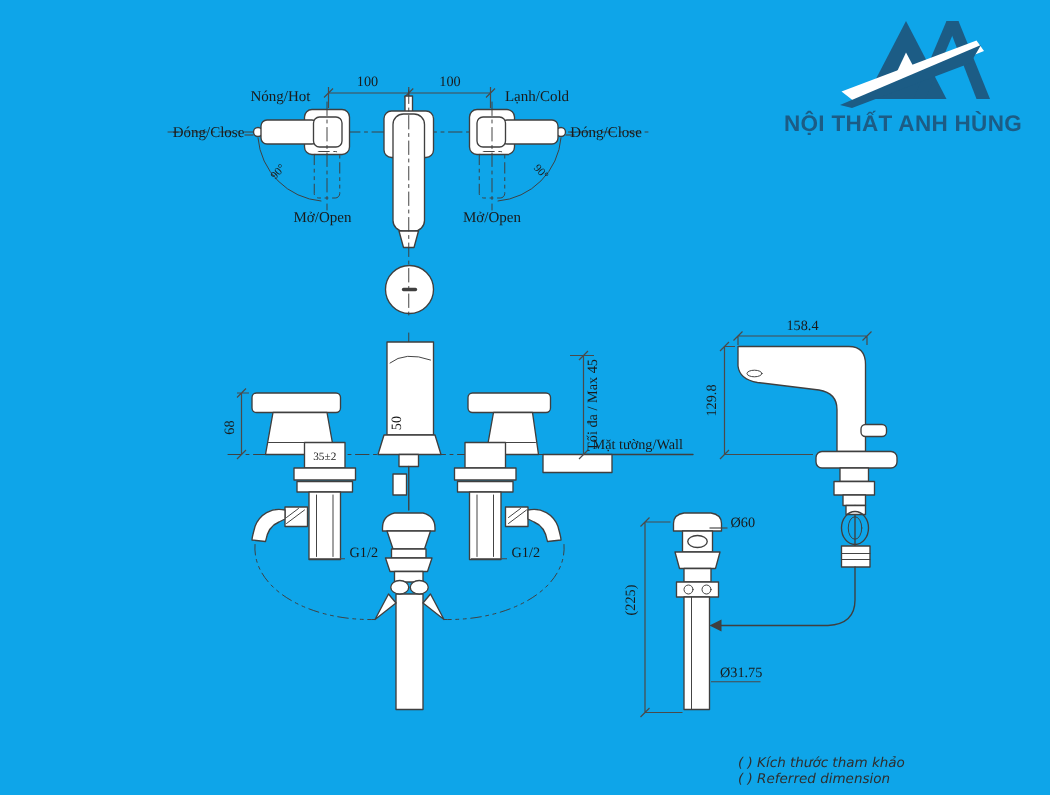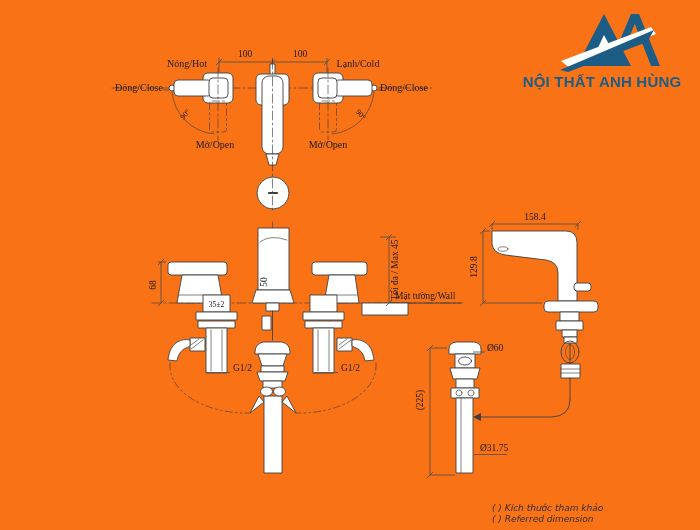--- a/index.html
+++ b/index.html
@@ -1,16 +1,16 @@
 <!DOCTYPE html>
 <html><head>
 <meta charset="utf-8">
 <style>
   html,body{margin:0;padding:0;background:#fff;}
-  #stage{position:relative;width:700px;height:530px;background:#f97316;overflow:hidden;
+  #stage{position:relative;width:700px;height:530px;background:#0ea5e9;overflow:hidden;
          font-family:"Liberation Serif",serif;}
   svg{position:absolute;left:0;top:0;}
   .ln{fill:none;stroke:#3f3f3f;stroke-width:0.9;stroke-linecap:round;stroke-linejoin:round;}
   .thin{stroke-width:0.65;}
   .fw{fill:#ffffff;stroke:#3f3f3f;stroke-width:0.9;stroke-linejoin:round;}
   .cl{stroke-dasharray:9 3 2 3;}
   .ph{stroke-dasharray:7 3 2 3 2 3;}
   .dim{fill:none;stroke:#4a4a4a;stroke-width:0.8;}
   text.lbl{font-family:"Liberation Serif",serif;font-size:10px;fill:#1a1a1a;}
   text.med{font-size:9.5px;}

